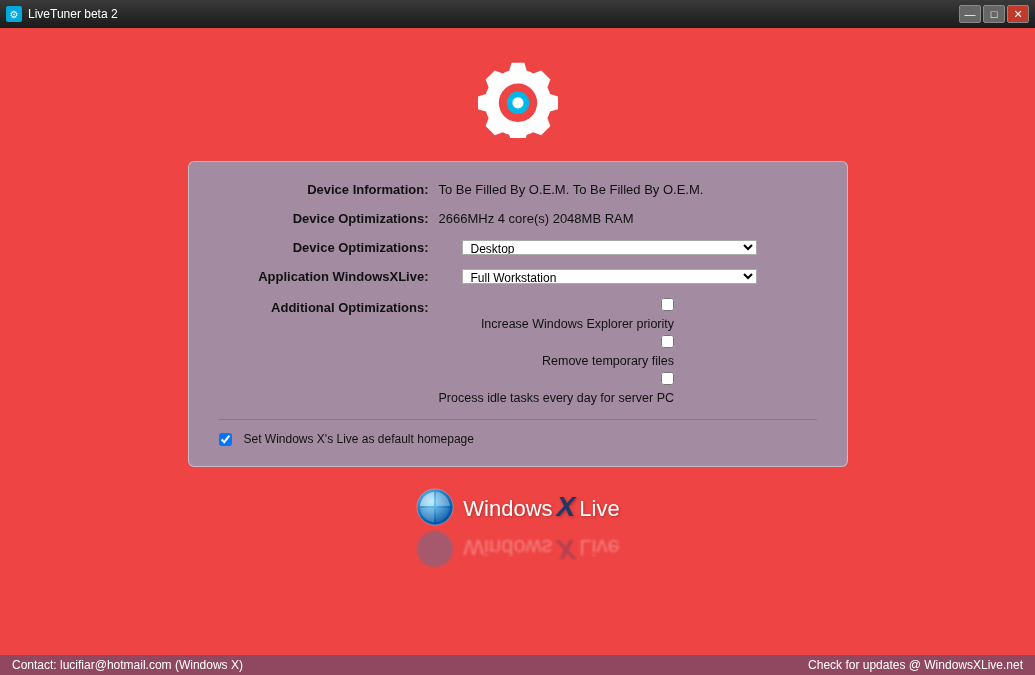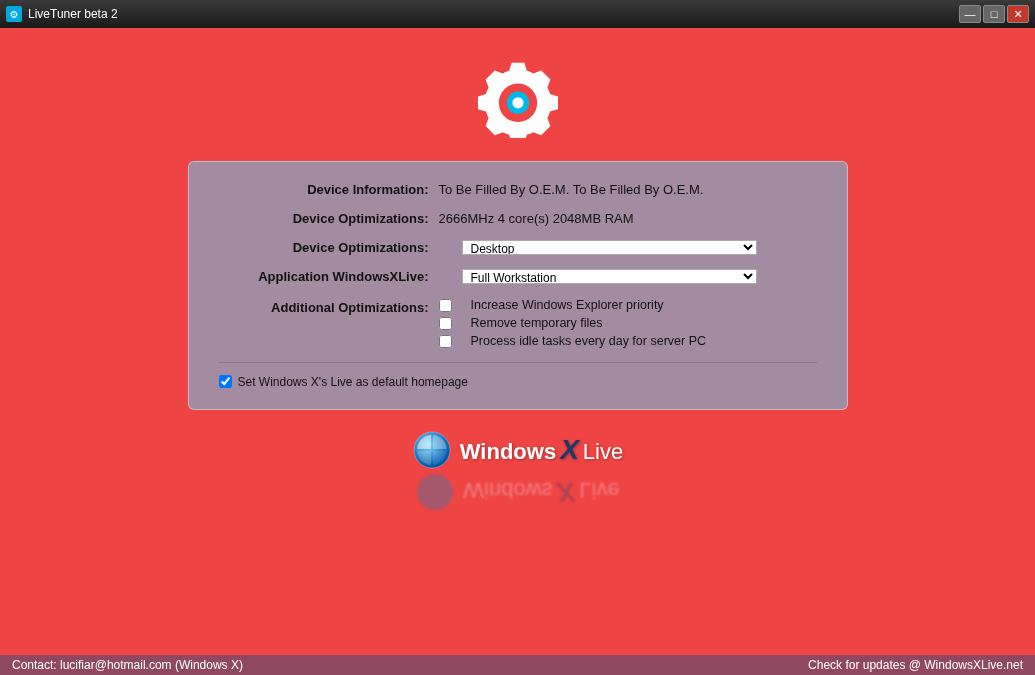--- a/index.html
+++ b/index.html
@@ -120,24 +120,25 @@
     }
 
     
     .checkbox-group {
       display: flex;
       flex-direction: column;
       gap: 4px;
     }
     .checkbox-item {
       display: flex;
-      align-items: center;
-      gap: 19px;
+      align-items: flex-end;
+      gap: 6px;
       font-size: 12.5px;
       color: #111;
+      flex-direction: column;
     }
     .checkbox-item input[type=checkbox] {
       width: 13px;
       height: 13px;
       margin: 0;
     }
 
     
     .divider {
       border: none;
@@ -147,22 +148,22 @@
 
     
     .panel-bottom {
       display: flex;
       align-items: center;
       justify-content: space-between;
       margin-top: 4px;
     }
     .homepage-check {
       display: flex;
-      align-items: flex-start;
-      gap: 6px;
+      align-items: flex-end;
+      gap: 12px;
       font-size: 12px;
       color: #111;
     }
     .homepage-check input[type=checkbox] {
       width: 13px;
       height: 13px;
     }
     .action-btns {
       display: flex;
       gap: 8px;
@@ -194,21 +195,21 @@
       height: 40px;
     }
     .branding-text {
       display: flex;
       align-items: baseline;
       gap: 4px;
     }
     .windows-word {
       color: white;
       font-size: 22px;
-      font-weight: 700;
+      font-weight: 400;
       text-shadow: 1px 1px 3px rgba(0,0,0,0.3);
     }
     .x-word {
       color: #1a3a6a;
       font-size: 28px;
       font-weight: bold;
       font-style: italic;
       text-shadow: 1px 1px 3px rgba(0,0,0,0.3);
     }
     .live-word {

